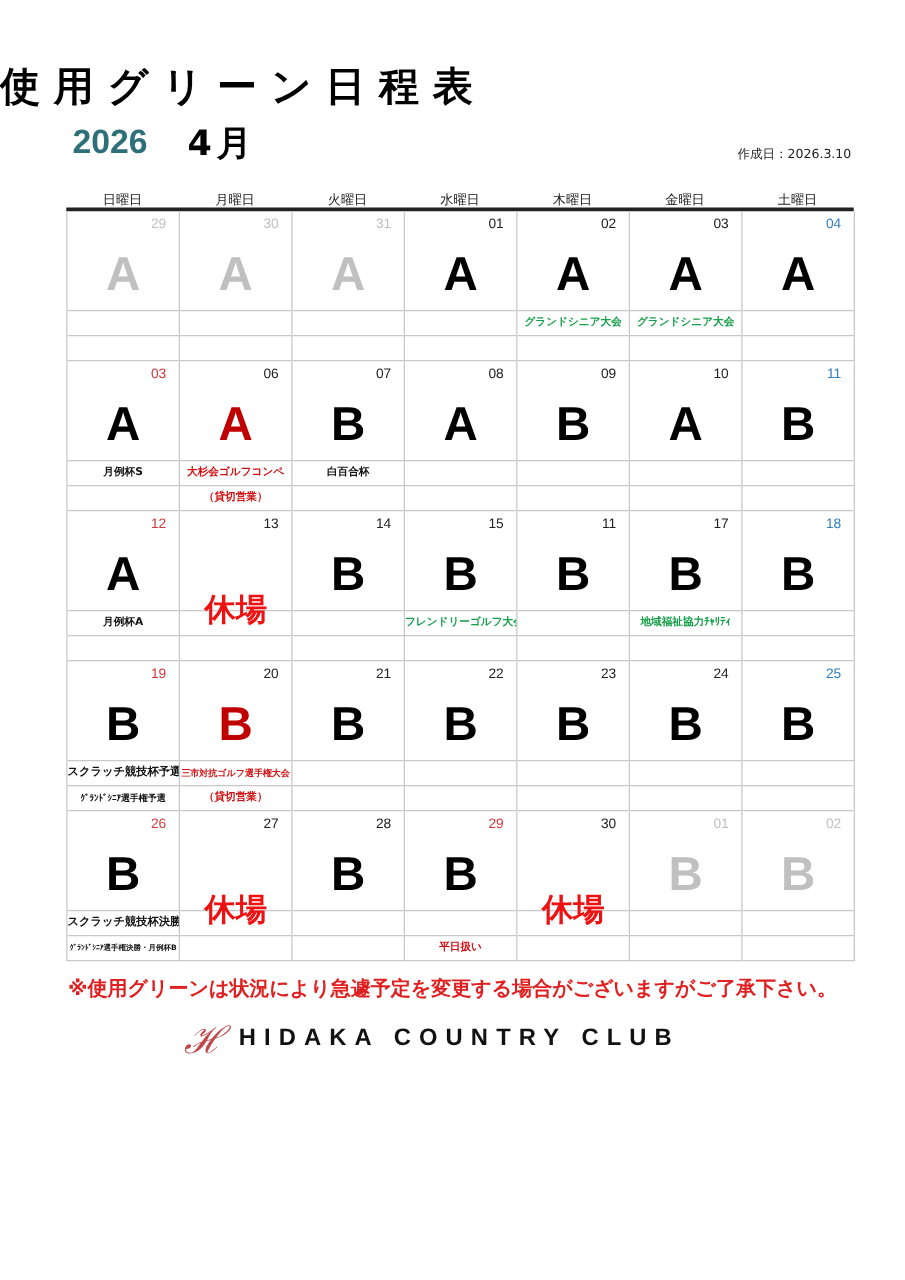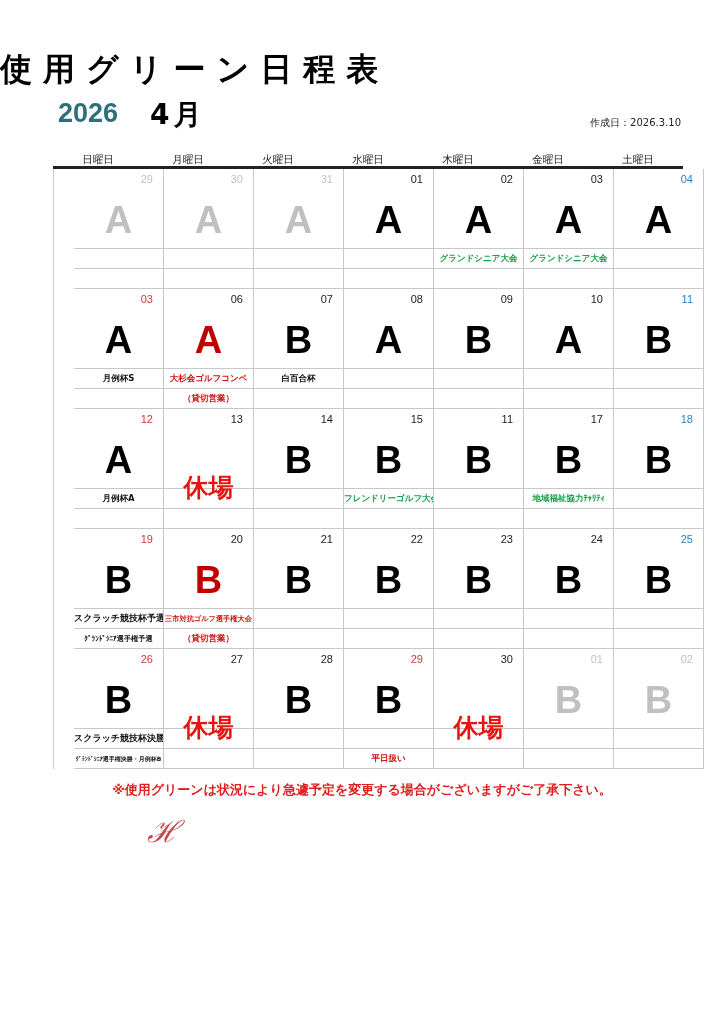--- a/index.html
+++ b/index.html
@@ -4,40 +4,40 @@
 <style>
   html, body { margin:0; padding:0; background:#ffffff; }
   body { width:724px; height:1024px; position:relative; overflow:hidden; font-family:"DejaVu Sans", sans-serif; color:#000; }
   .title { position:absolute; top:48px; left:0; width:724px; text-align:left; font-size:32px; font-weight:bold; letter-spacing:11px; }
   .year { position:absolute; top:98px; left:58px; font-size:27px; font-weight:bold; color:#2e7079; font-family:"Liberation Sans", sans-serif; }
   .month { position:absolute; top:96px; left:150px; font-size:28px; font-weight:bold; color:#000000; letter-spacing:4px; }
   .created { position:absolute; top:116px; right:43px; font-size:10px; color:#222; }
   .dow-row { position:absolute; top:153px; left:53px; width:630px; display:flex; }
   .dow { width:90px; text-align:center; font-size:10.5px; color:#222; }
   .topline { position:absolute; top:166px; left:53px; width:630px; height:3px; background:#222; }
-  .grid { position:absolute; top:169px; left:53px; width:630px; border-left:1px solid #c8c8c8;padding-left:20px; }
+  .grid { position:absolute; top:169px; left:53px; width:630px; border-left:1px solid #c8c8c8; }
   .week { display:flex; }
   .col { width:90px; box-sizing:border-box; border-right:1px solid #c8c8c8; }
   .cell-date { height:80px; position:relative; border-bottom:1px solid #c8c8c8; box-sizing:border-box; }
   .daynum { position:absolute; top:4px; right:10px; font-size:11px; color:#222; font-family:"Liberation Sans", sans-serif; }
   .daynum.sun { color:#d0383a; }
   .daynum.sat { color:#2f7fbf; }
   .daynum.gray { color:#bfbfbf; }
   .course { position:absolute; top:28px; left:0; width:100%; text-align:center; font-size:38px; font-weight:bold; font-family:"Liberation Sans", sans-serif; line-height:46px; }
   .course.gray { color:#c0c0c0; }
   .course.red { color:#c00000; }
   .course.closed { color:#ee1111; font-size:25px; font-family:"DejaVu Sans", sans-serif;margin-top:28px; }
   .cell-ev { height:20px; border-bottom:1px solid #c8c8c8; box-sizing:border-box; text-align:center; font-size:8.5px; line-height:19px; font-weight:bold; white-space:nowrap; overflow:hidden; }
   .ev-black { color:#111; }
   .ev-red { color:#d01010; }
   .ev-green { color:#16a04a; }
   .ev-small { font-size:6px; }
   .ev-mid { font-size:7.2px; }
   .ev-big { font-size:9px; }
-  .notice { position:absolute; top:781px; left:0; width:724px; text-align:center; font-size:13px; font-weight:bold; color:#e02020; }
+  .notice { position:absolute; top:781px; left:0; width:724px; text-align:center; font-size:16px; font-weight:bold; color:#e02020; }
   .logo { position:absolute; top:810px; left:145px; display:flex; align-items:center; }
   .logo-mark { font-family:"DejaVu Serif", serif; font-style:italic; font-size:30px; color:#c0474a; width:36px; text-align:center; }
   .logo-text { margin-left:10px; font-size:19px; font-weight:bold; letter-spacing:6.5px; color:#111; font-family:"Liberation Sans", sans-serif; }
 </style>
 </head>
 <body>
 
 <div class="title">使用グリーン日程表</div>
 <div class="year">2026</div>
 <div class="month">4月</div>
@@ -344,13 +344,14 @@
         <div class="cell-ev "></div>
         <div class="cell-ev "></div>
       </div>
     </div>
   </div>
 
 <div class="notice">※使用グリーンは状況により急遽予定を変更する場合がございますがご了承下さい。</div>
 
 <div class="logo">
   <span class="logo-mark">ℋ</span>
+  <span class="logo-text">HIDAKA COUNTRY CLUB</span>
 </div>
 
 </body></html>

